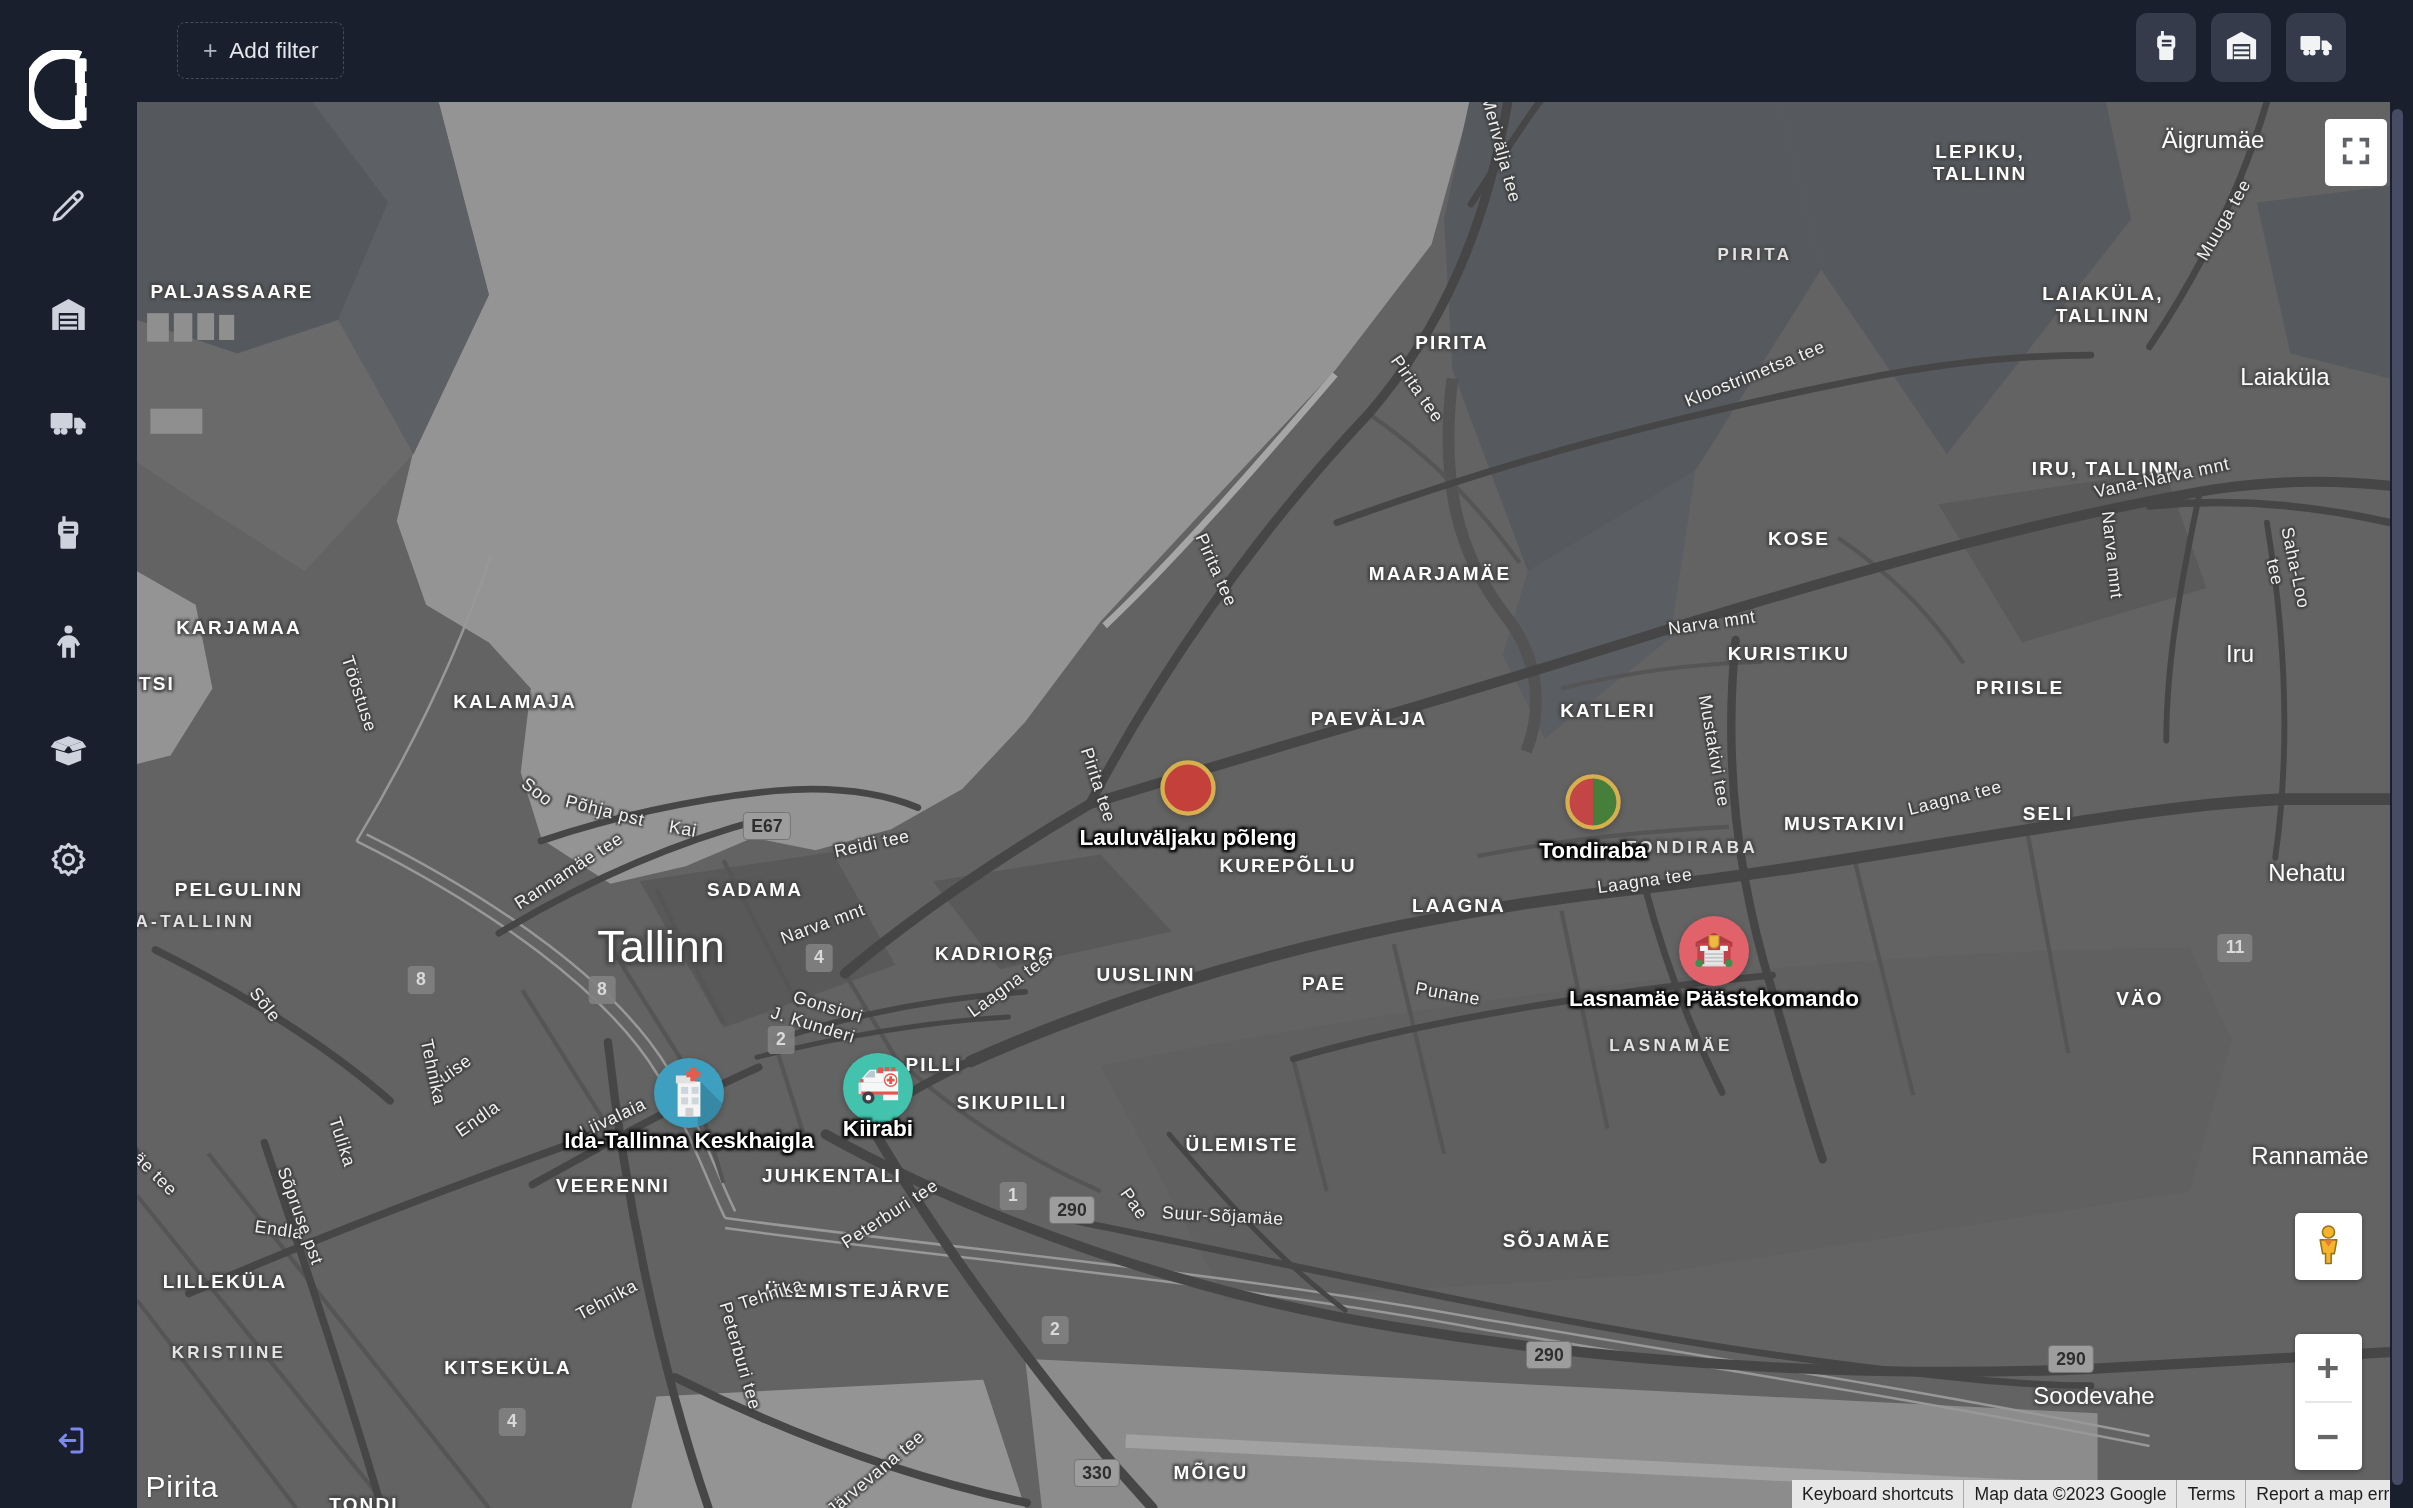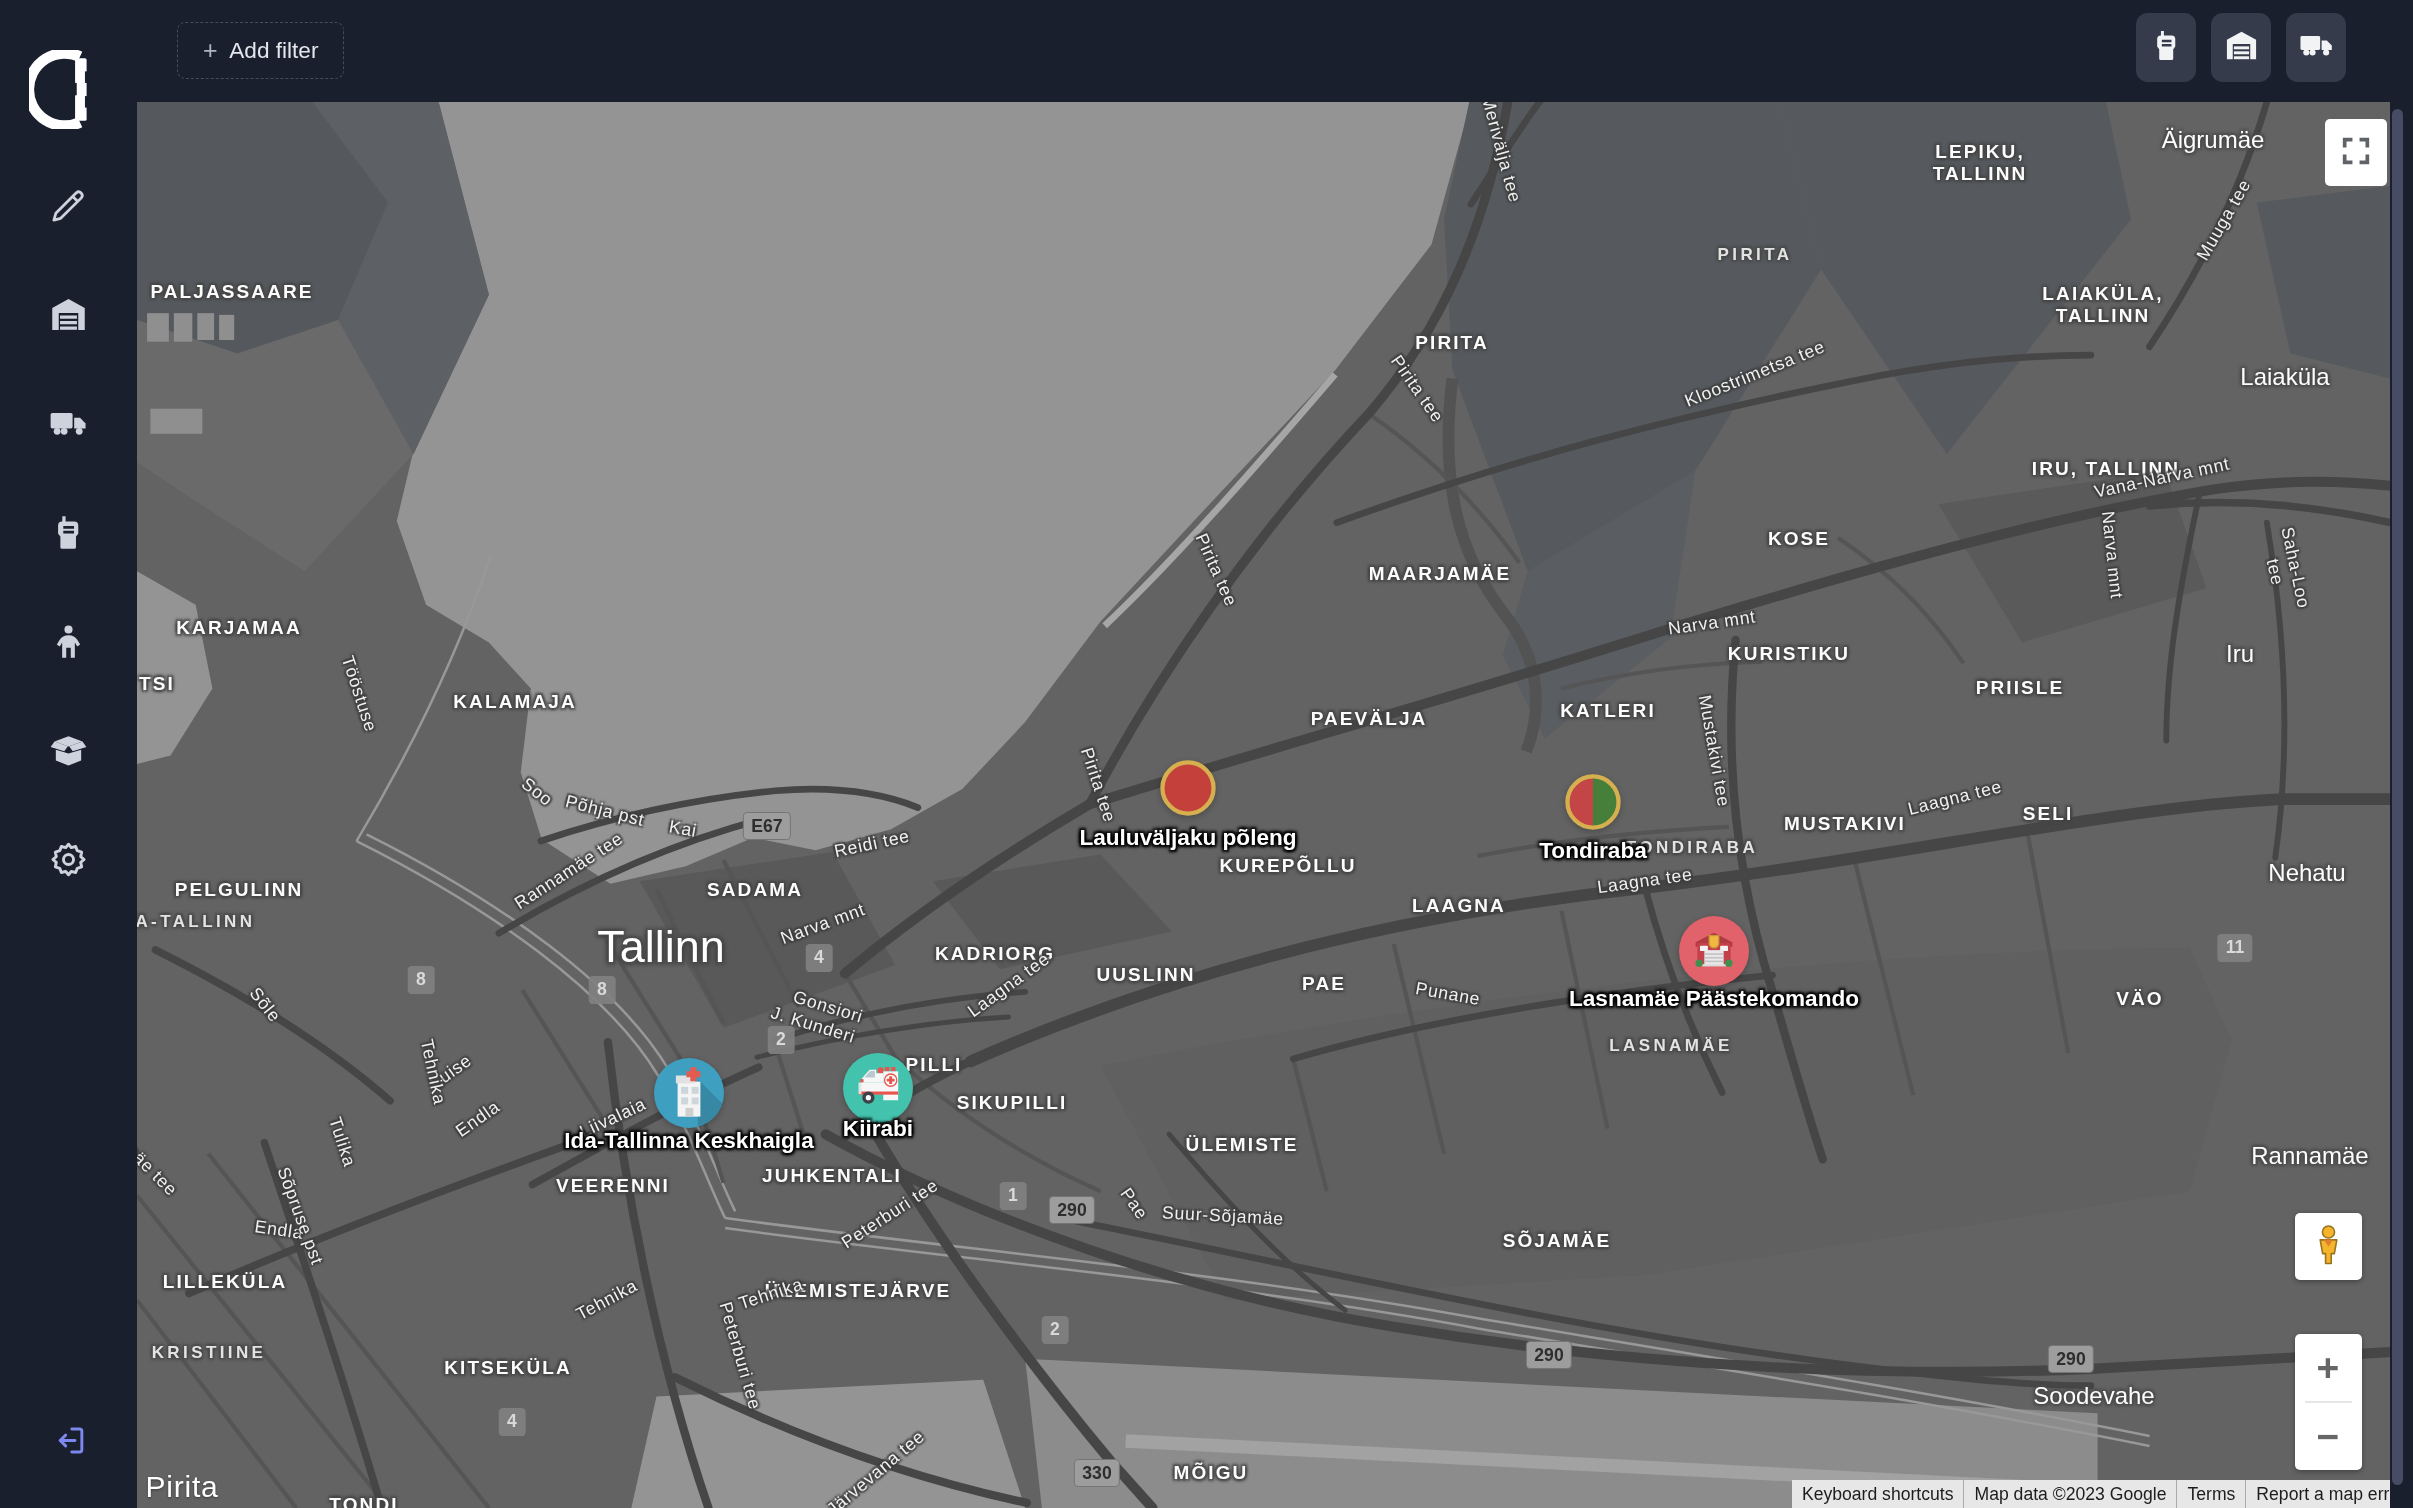--- a/index.html
+++ b/index.html
@@ -308,21 +308,21 @@
       <span class="map-label k-ds" style="left: 1555px; top: 746px; transform: translate(-50%, -50%);">TONDIRABA</span>
       <span class="map-label k-d" style="left: 2003px; top: 897px; transform: translate(-50%, -50%);">VÄO</span>
       <span class="map-label k-d" style="left: 875px; top: 1001px; transform: translate(-50%, -50%);">SIKUPILLI</span>
       <span class="map-label k-d" style="left: 797px; top: 963px; transform: translate(-50%, -50%);">PILLI</span>
       <span class="map-label k-d" style="left: 1105px; top: 1043px; transform: translate(-50%, -50%);">ÜLEMISTE</span>
       <span class="map-label k-d" style="left: 1420px; top: 1139px; transform: translate(-50%, -50%);">SÕJAMÄE</span>
       <span class="map-label k-d" style="left: 695px; top: 1074px; transform: translate(-50%, -50%);">JUHKENTALI</span>
       <span class="map-label k-d" style="left: 476px; top: 1084px; transform: translate(-50%, -50%);">VEERENNI</span>
       <span class="map-label k-d" style="left: 721px; top: 1189px; transform: translate(-50%, -50%);">ÜLEMISTEJÄRVE</span>
       <span class="map-label k-d" style="left: 371px; top: 1266px; transform: translate(-50%, -50%);">KITSEKÜLA</span>
-      <span class="map-label k-ds" style="left: 72px; top: 1251px; transform: translate(-50%, -50%); text-align: right;">KRISTIINE</span>
+      <span class="map-label k-ds" style="left: 92px; top: 1251px; transform: translate(-50%, -50%); text-align: right;">KRISTIINE</span>
       <span class="map-label k-d" style="left: 88px; top: 1180px; transform: translate(-50%, -50%);">LILLEKÜLA</span>
       <span class="map-label k-d" style="left: 227px; top: 1403px; transform: translate(-50%, -50%);">TONDI</span>
       <span class="map-label k-d" style="left: 1074px; top: 1371px; transform: translate(-50%, -50%);">MÕIGU</span>
       <span class="map-label k-l" style="left: 2076px; top: 38px; transform: translate(-50%, -50%);">Äigrumäe</span>
       <span class="map-label k-l" style="left: 2148px; top: 275px; transform: translate(-50%, -50%);">Laiaküla</span>
       <span class="map-label k-l" style="left: 2103px; top: 552px; transform: translate(-50%, -50%);">Iru</span>
       <span class="map-label k-l" style="left: 2170px; top: 771px; transform: translate(-50%, -50%);">Nehatu</span>
       <span class="map-label k-l" style="left: 2173px; top: 1054px; transform: translate(-50%, -50%);">Rannamäe</span>
       <span class="map-label k-l" style="left: 1957px; top: 1294px; transform: translate(-50%, -50%);">Soodevahe</span>
       <span class="map-label k-c" style="left: 524px; top: 845px; transform: translate(-50%, -50%);">Tallinn</span>

